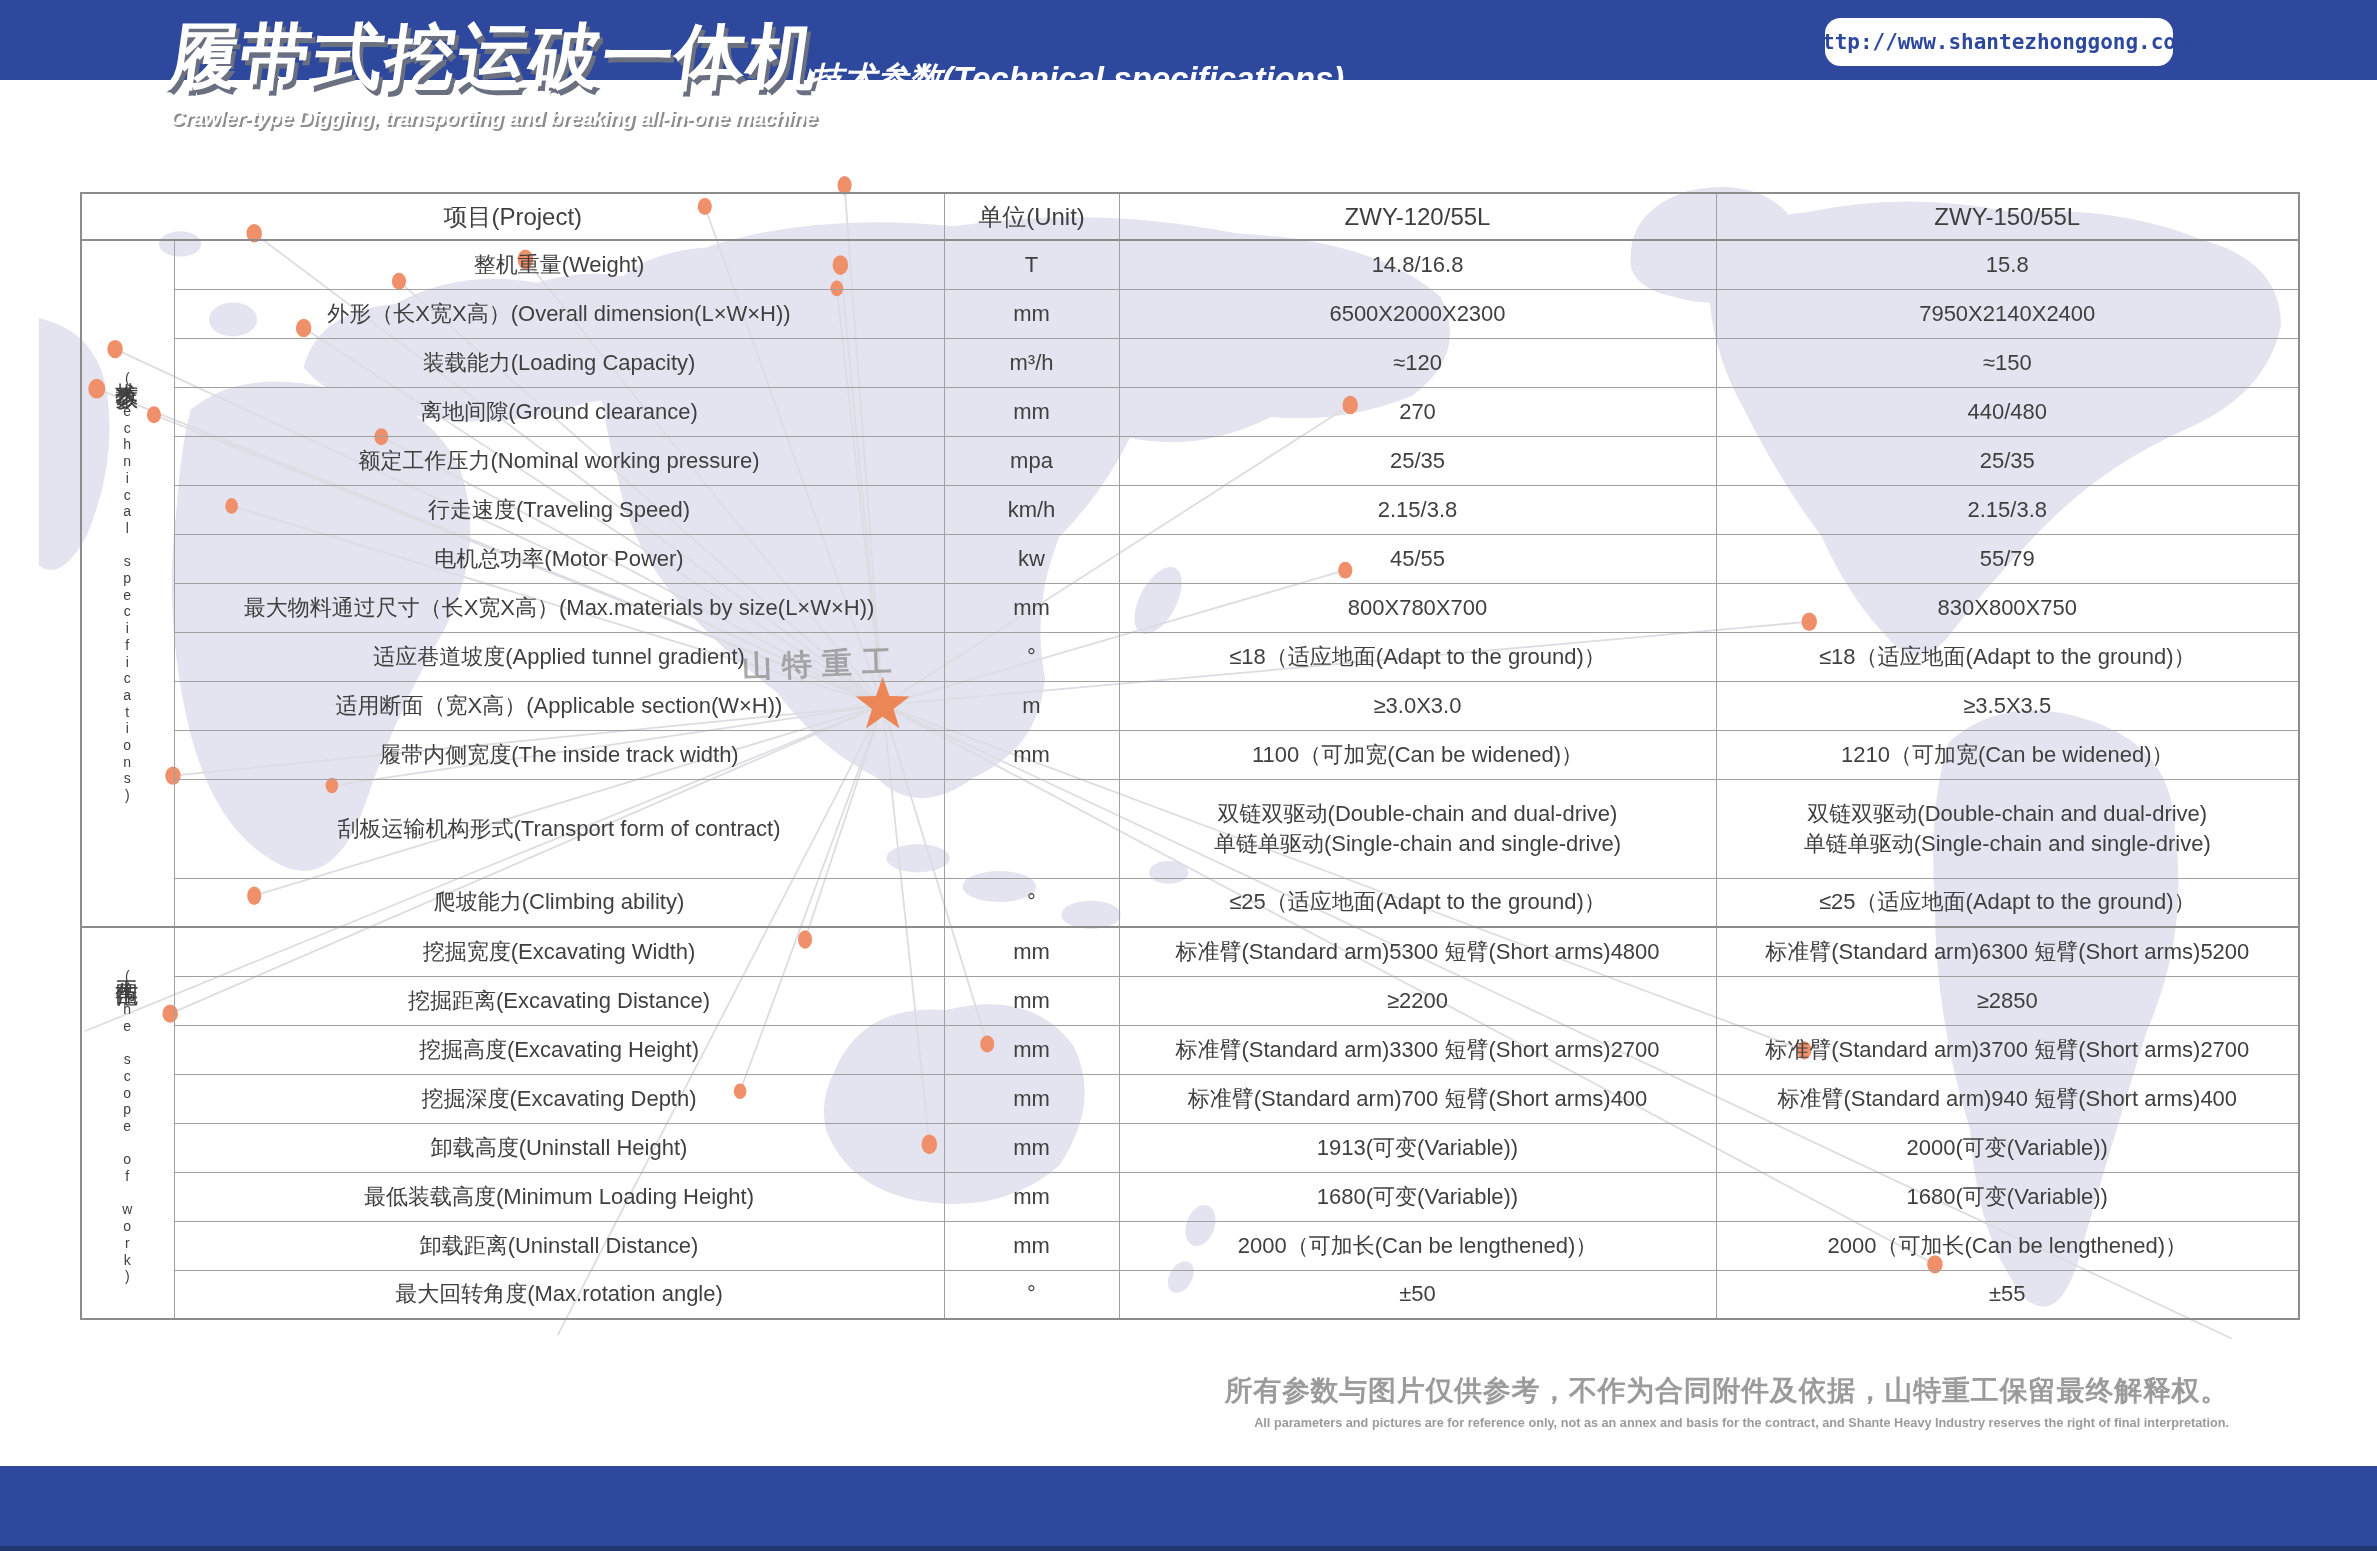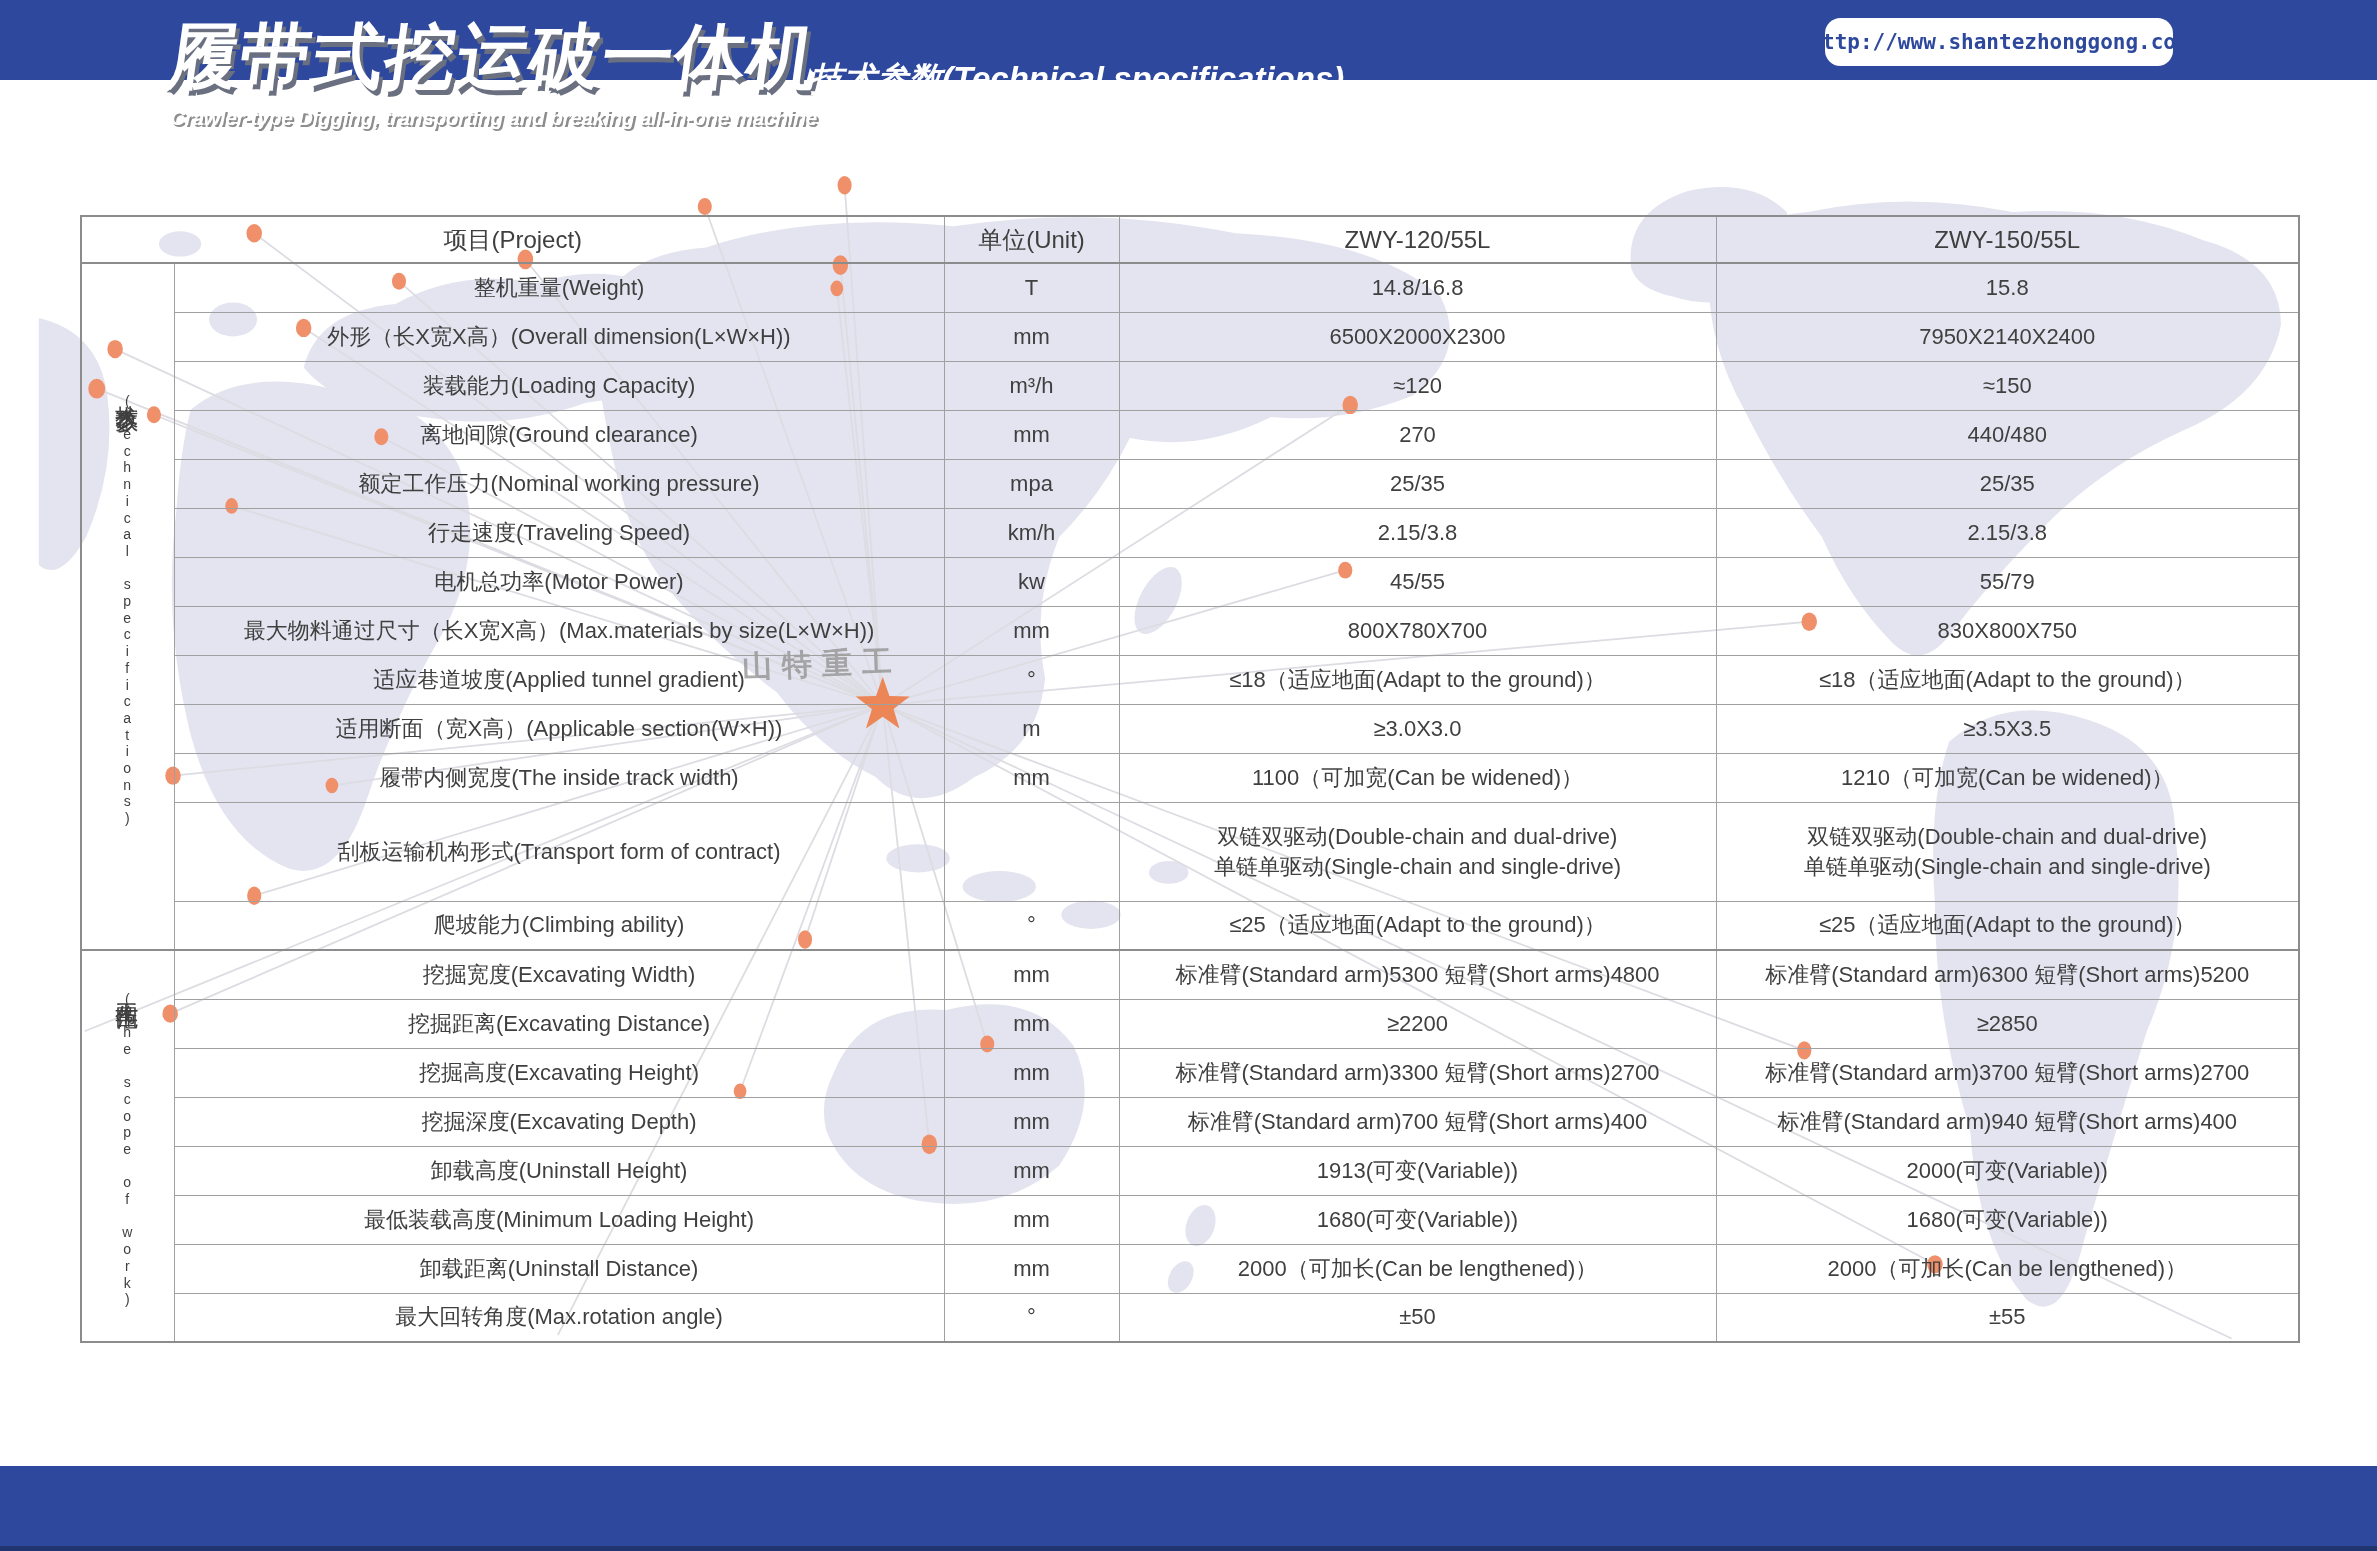--- a/index.html
+++ b/index.html
@@ -20,21 +20,21 @@
             font-style:italic;color:#ffffff;letter-spacing:-0.4px;
             text-shadow:2.1px 2.1px 0 #8d8d8d;white-space:nowrap;}
   .section-title{position:absolute;left:810px;top:21px;z-index:3;font-size:33px;font-weight:bold;
             font-style:italic;color:#ffffff;white-space:nowrap;margin-top:36px;}
   .url-box{position:absolute;left:1825px;top:17.7px;width:348px;height:48px;z-index:3;
            background:#ffffff;border-radius:15.5px;display:flex;align-items:center;justify-content:center;}
   .url-box span{font-family:"DejaVu Sans Mono","Liberation Mono",monospace;font-weight:bold;
            font-size:21px;color:#2d489c;white-space:nowrap;}
 
   
-  table.spec{position:absolute;left:80px;top:215px;width:2218px;z-index:2;
+  table.spec{position:absolute;left:80px;top:192px;width:2218px;z-index:2;
              border-collapse:collapse;table-layout:fixed;background:transparent;
              border:2.8px solid #8c8c8c;}
   table.spec td{border:1.4px solid #a0a0a0;text-align:center;vertical-align:middle;
              color:#3f3f3f;font-size:22px;padding:0 4.2px;overflow:hidden;}
   tr.hdr{height:47px;}
   tr.hdr td{font-size:24px;border-bottom:2.8px solid #8c8c8c;}
   tr.row{height:49px;}
   tr.tall{height:99px;}
   tr.gsep td{border-top:2.8px solid #8c8c8c;}
   td.vcell{writing-mode:vertical-rl;text-orientation:upright;padding:4.2px 0;letter-spacing:1.4px;}
@@ -306,18 +306,22 @@
     </tr>
     <tr class="row">
       <td>最大回转角度(Max.rotation angle)</td>
       <td>°</td>
       <td>±50</td>
       <td>±55</td>
     </tr>
   </tbody>
     </table>
 
+  <div class="disclaimer">
+    <div class="dis-cn">所有参数与图片仅供参考，不作为合同附件及依据，山特重工保留最终解释权。</div>
+    <div class="dis-en">All parameters and pictures are for reference only, not as an annex and basis for the contract, and Shante Heavy Industry reserves the right of final interpretation.</div>
+  </div>
   <div class="bottombar">
     <div class="bottombar-edge"></div>
   </div>
 
 </div>
 
 
 </body></html>

